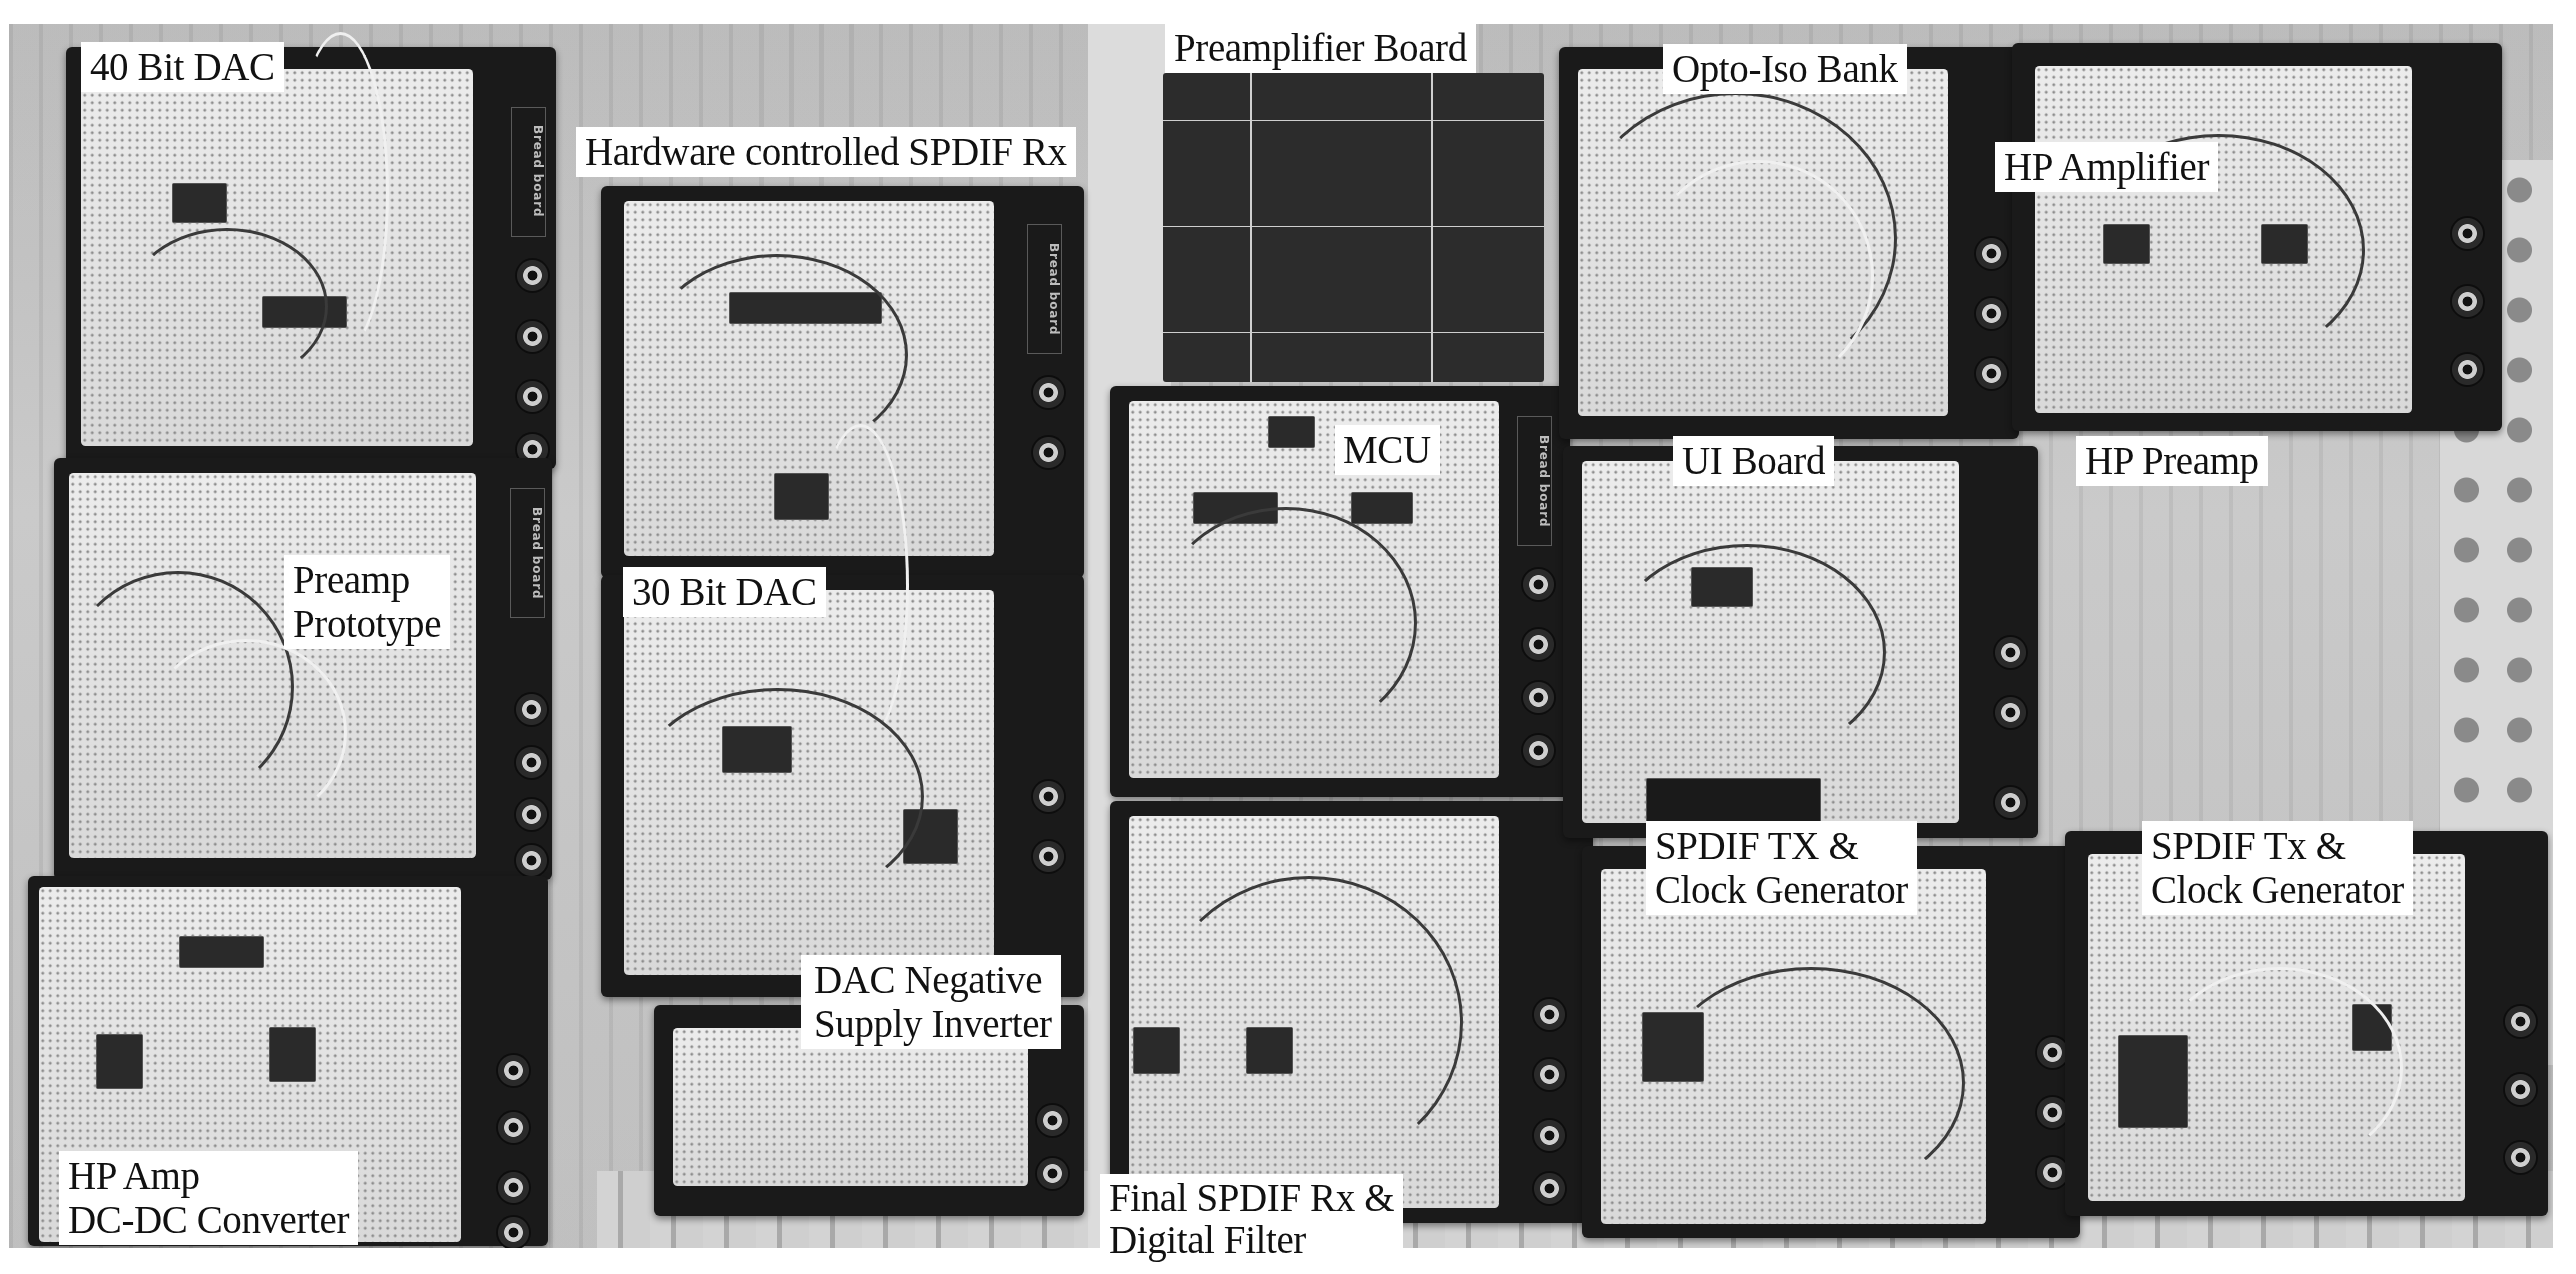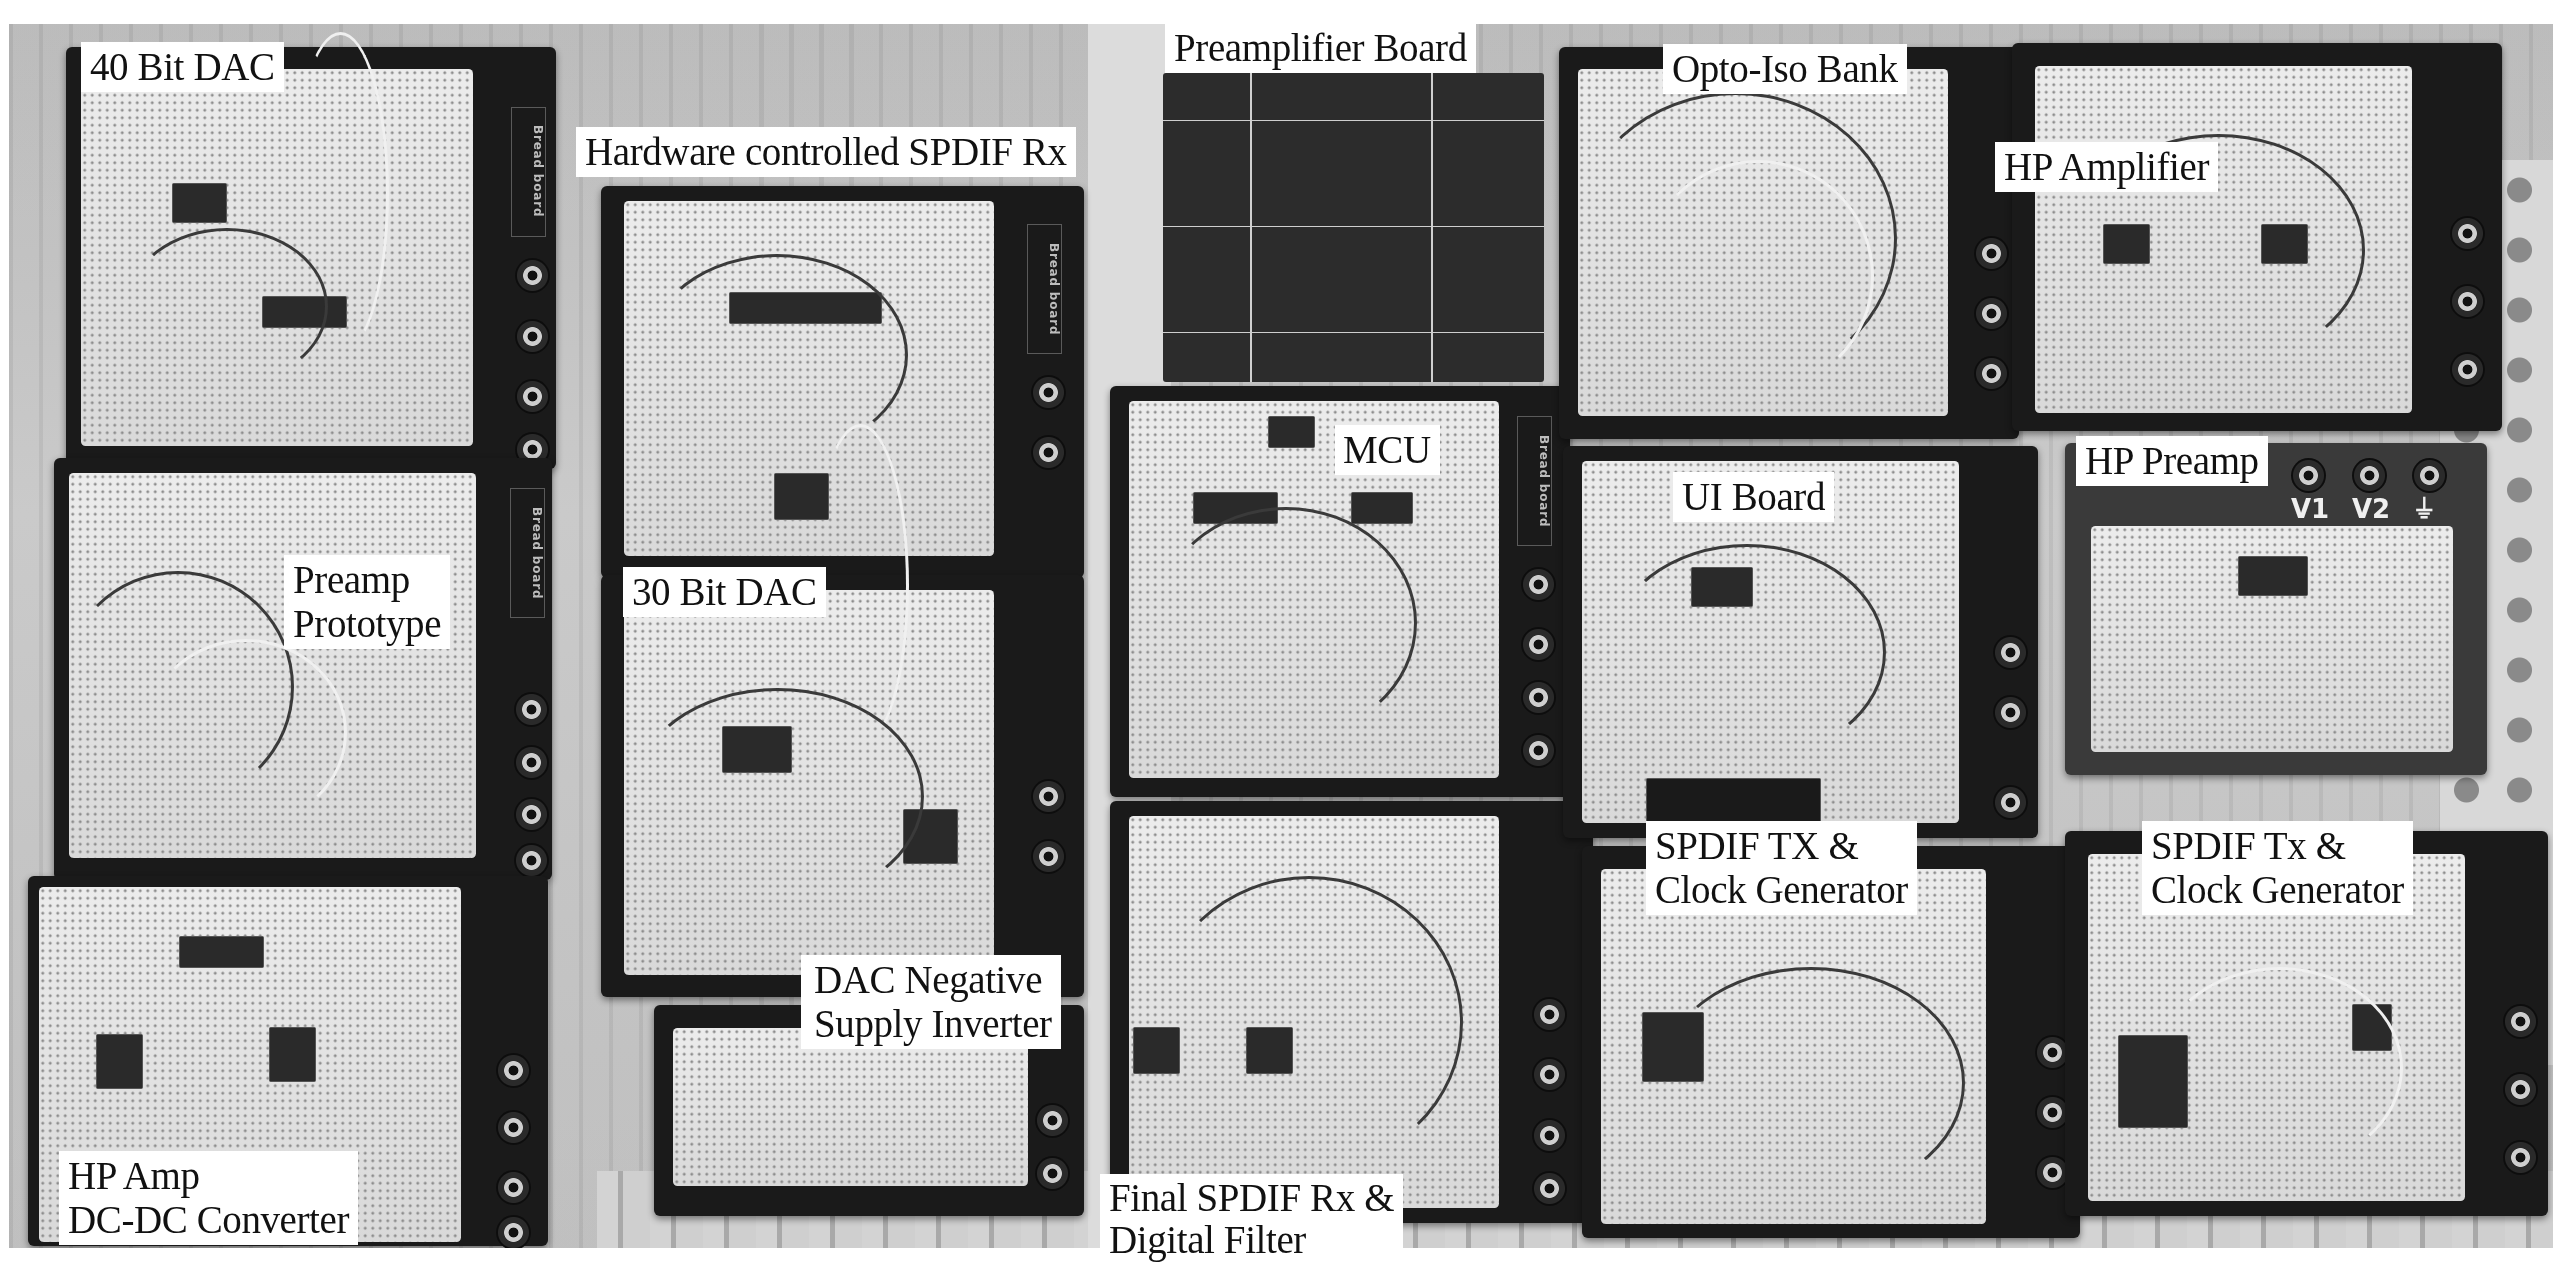--- a/index.html
+++ b/index.html
@@ -167,30 +167,20 @@
   <div class="board" style="left:2003px; top:19px; width:490px; height:388px;">
     <div class="bb" style="left:22.6px; top:22.6px; width:377px; height:347px;"></div>
     <div class="chip" style="left:91px; top:181px; width:45px; height:38px;"></div>
     <div class="chip" style="left:249px; top:181px; width:45px; height:38px;"></div>
     <div class="wire" style="left:60px; top:91px; width:287px; height:226px;"></div>
     <div class="jack" style="left:438px; top:173px;"></div>
     <div class="jack" style="left:438px; top:241px;"></div>
     <div class="jack" style="left:438px; top:309px;"></div>
   </div>
 
-  <div class="board" style="left:2056px; top:419px; width:422px; height:332px; background:#3a3a3a;">
-    <div class="bb" style="left:26.4px; top:83px; width:362px; height:226px;"></div>
-    <div class="chip" style="left:173px; top:113px; width:68px; height:38px;"></div>
-    <div class="jack" style="left:226px; top:15px;"></div>
-    <div class="jack" style="left:287px; top:15px;"></div>
-    <div class="jack" style="left:347px; top:15px;"></div>
-    <span class="vmark" style="left:226px; top:51px;">V1</span>
-    <span class="vmark" style="left:287px; top:51px;">V2</span>
-    <span class="vmark" style="left:350px; top:51px;">⏚</span>
-  </div>
 
   <div class="board" style="left:2056px; top:807px; width:483px; height:385px;">
     <div class="bb" style="left:22.6px; top:22.6px; width:377px; height:347px;"></div>
     <div class="chip" style="left:53px; top:204px; width:68px; height:91px;"></div>
     <div class="chip" style="left:287px; top:173px; width:38px; height:45px;"></div>
     <div class="wire light" style="left:91px; top:136px; width:241px; height:196px;"></div>
     <div class="jack" style="left:438px; top:173px;"></div>
     <div class="jack" style="left:438px; top:241px;"></div>
     <div class="jack" style="left:438px; top:309px;"></div>
   </div>
@@ -214,21 +204,21 @@
 <div class="label" style="left:284px; top:555px;">
   <span class="line">Preamp</span>
   <span class="line">Prototype</span>
 </div>
 <div class="label" style="left:623px; top:567px;">
   <span class="line">30 Bit DAC</span>
 </div>
 <div class="label" style="left:1335px; top:425px;padding-left:8px;">
   <span class="line">MCU</span>
 </div>
-<div class="label" style="left:1673px; top:436px;margin-top:36px;">
+<div class="label" style="left:1673px; top:436px;">
   <span class="line">UI Board</span>
 </div>
 <div class="label" style="left:2076px; top:436px;">
   <span class="line">HP Preamp</span>
 </div>
 <div class="label" style="left:801px; top:955px;padding-left:13px;">
   <span class="line">DAC Negative</span>
   <span class="line">Supply Inverter</span>
 </div>
 <div class="label" style="left:1646px; top:821px;">

